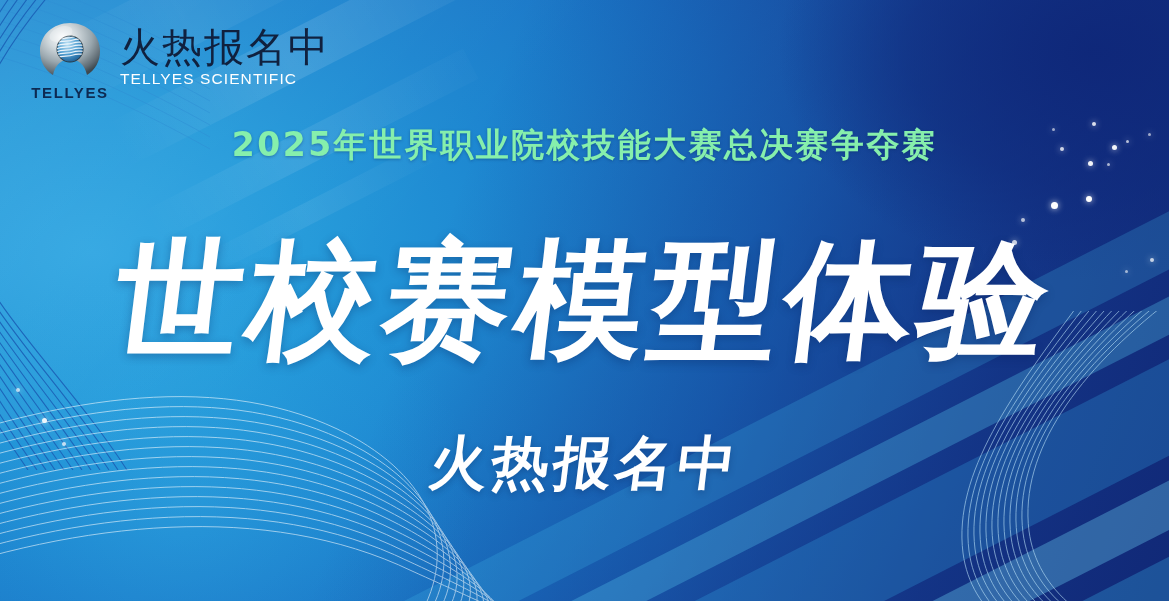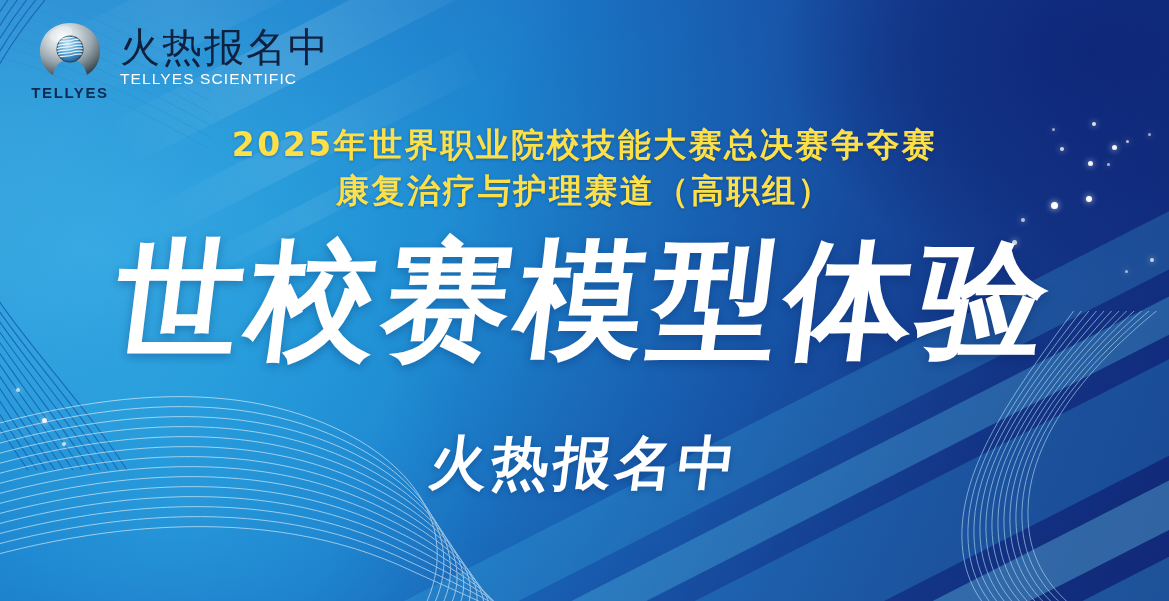--- a/index.html
+++ b/index.html
@@ -175,21 +175,21 @@
     position: absolute;
     inset: 0;
     z-index: 15;
     pointer-events: none;
   }
   .subtitle {
     position: absolute;
     left: 0; right: 0;
     top: 122px;
     text-align: center;
-    color: #fde047;
+    color: #86efac;
     font-size: 33px;
     font-weight: bold;
     line-height: 1.38;
     letter-spacing: 2.5px;
     font-family: "DejaVu Sans", "Liberation Sans", sans-serif;
     text-shadow: 0 1px 3px rgba(10,35,90,0.35);
   }
   .subtitle .l2 { display: block; }
 
   .headline {
@@ -374,21 +374,20 @@
     </div>
     <div class="logo-words">
       <div class="logo-cn">火热报名中</div>
       <div class="logo-en">TELLYES SCIENTIFIC</div>
     </div>
   </div>
 
   <div class="content">
     <div class="subtitle">
       <span class="l1">2025年世界职业院校技能大赛总决赛争夺赛</span>
-      <span class="l2">康复治疗与护理赛道（高职组）</span>
     </div>
 
     <div class="headline">世校赛模型体验</div>
 
     <div class="cta">火热报名中</div>
   </div>
 
 </div>
 
 </body></html>

